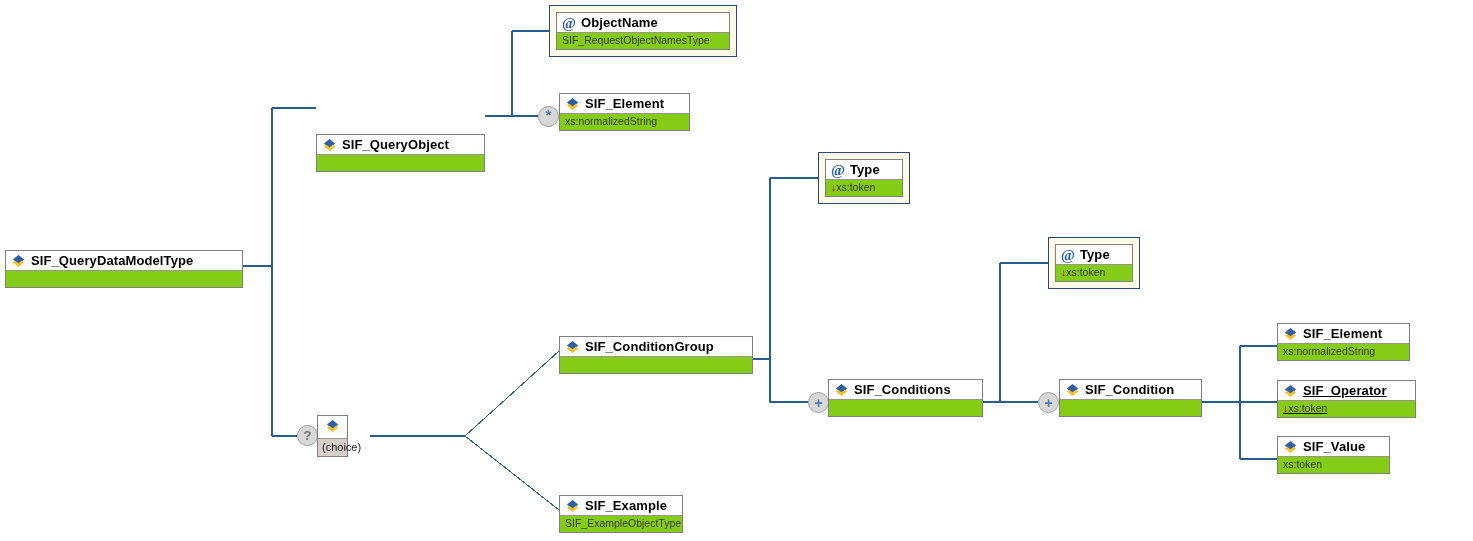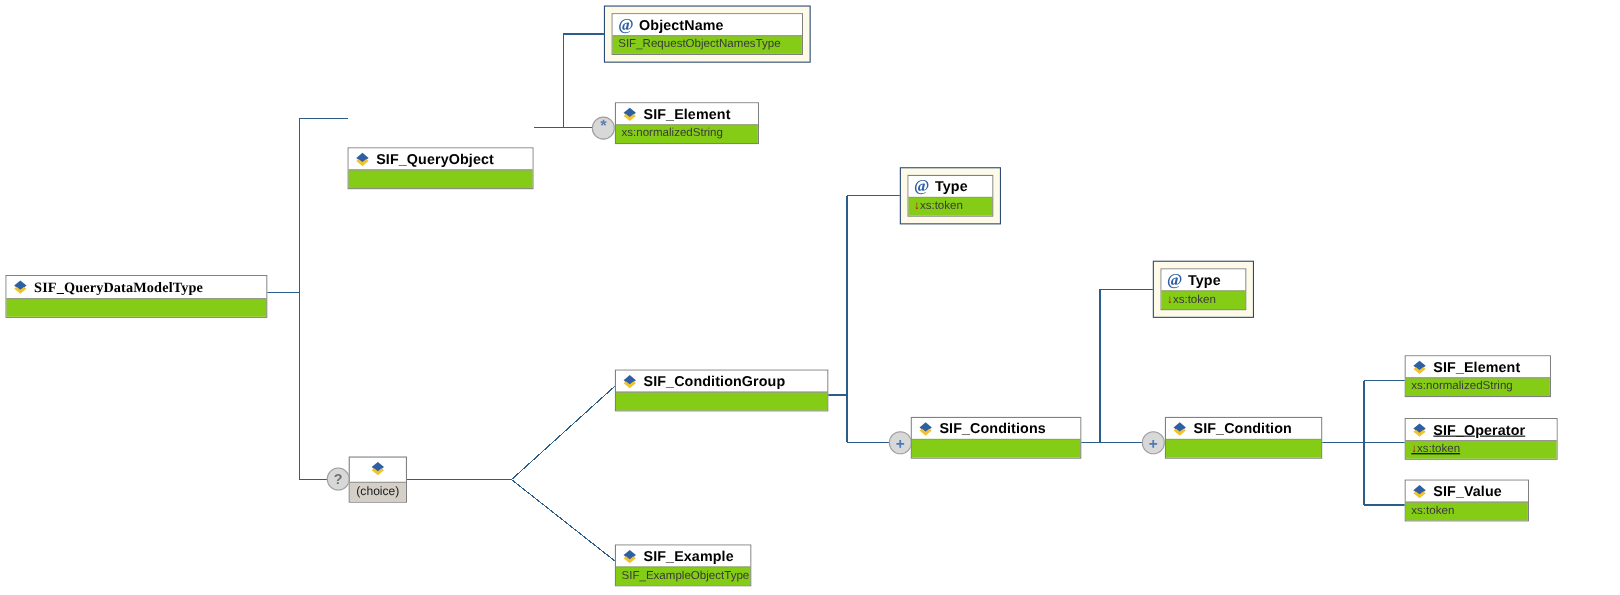--- a/index.html
+++ b/index.html
@@ -81,21 +81,21 @@
       <path d="M983,402 L1038,402"></path>
 
       <path d="M1202,402 L1240,402"></path>
       <path d="M1240,346 L1240,459"></path>
       <path d="M1240,346 L1277,346"></path>
       <path d="M1240,402 L1277,402"></path>
       <path d="M1240,459 L1277,459"></path>
     </g>
   </svg>
 
-  <div class="node" style="left:5px;top:250px;width:238px;font-family:Liberation Serif, serif;">
+  <div class="node" style="left:5px;top:250px;width:238px;">
     <div class="name">
       <svg class="eicon" viewBox="0 0 16 15">
         <path d="M8 1 L14 6 L8 11 L2 6 Z" fill="#2e5fa3"></path>
         <path d="M8 4 L14 9 L8 14 L2 9 Z" fill="#f0c330"></path>
         <path d="M8 3 L12.5 6.5 L8 10 L3.5 6.5 Z" fill="#2e5fa3"></path>
       </svg>
       <span class="label">SIF_QueryDataModelType</span>
     </div>
     <div class="type empty">&nbsp;</div>
   </div>
@@ -129,21 +129,21 @@
         <path d="M8 1 L14 6 L8 11 L2 6 Z" fill="#2e5fa3"></path>
         <path d="M8 4 L14 9 L8 14 L2 9 Z" fill="#f0c330"></path>
         <path d="M8 3 L12.5 6.5 L8 10 L3.5 6.5 Z" fill="#2e5fa3"></path>
       </svg>
       <span class="label">SIF_Element</span>
     </div>
     <div class="type">xs:normalizedString</div>
   </div>
 
   <div class="marker q" style="left:297px;top:425px;">?</div>
-  <div class="choice" style="left:317px;top:415px;width:53px;">
+  <div class="choice" style="left:317px;top:415px;width:31px;">
     <div class="ic">
       <svg class="eicon" viewBox="0 0 16 15">
         <path d="M8 1 L14 6 L8 11 L2 6 Z" fill="#2e5fa3"></path>
         <path d="M8 4 L14 9 L8 14 L2 9 Z" fill="#f0c330"></path>
         <path d="M8 3 L12.5 6.5 L8 10 L3.5 6.5 Z" fill="#2e5fa3"></path>
       </svg>
     </div>
     <div class="cap">(choice)</div>
   </div>
 

